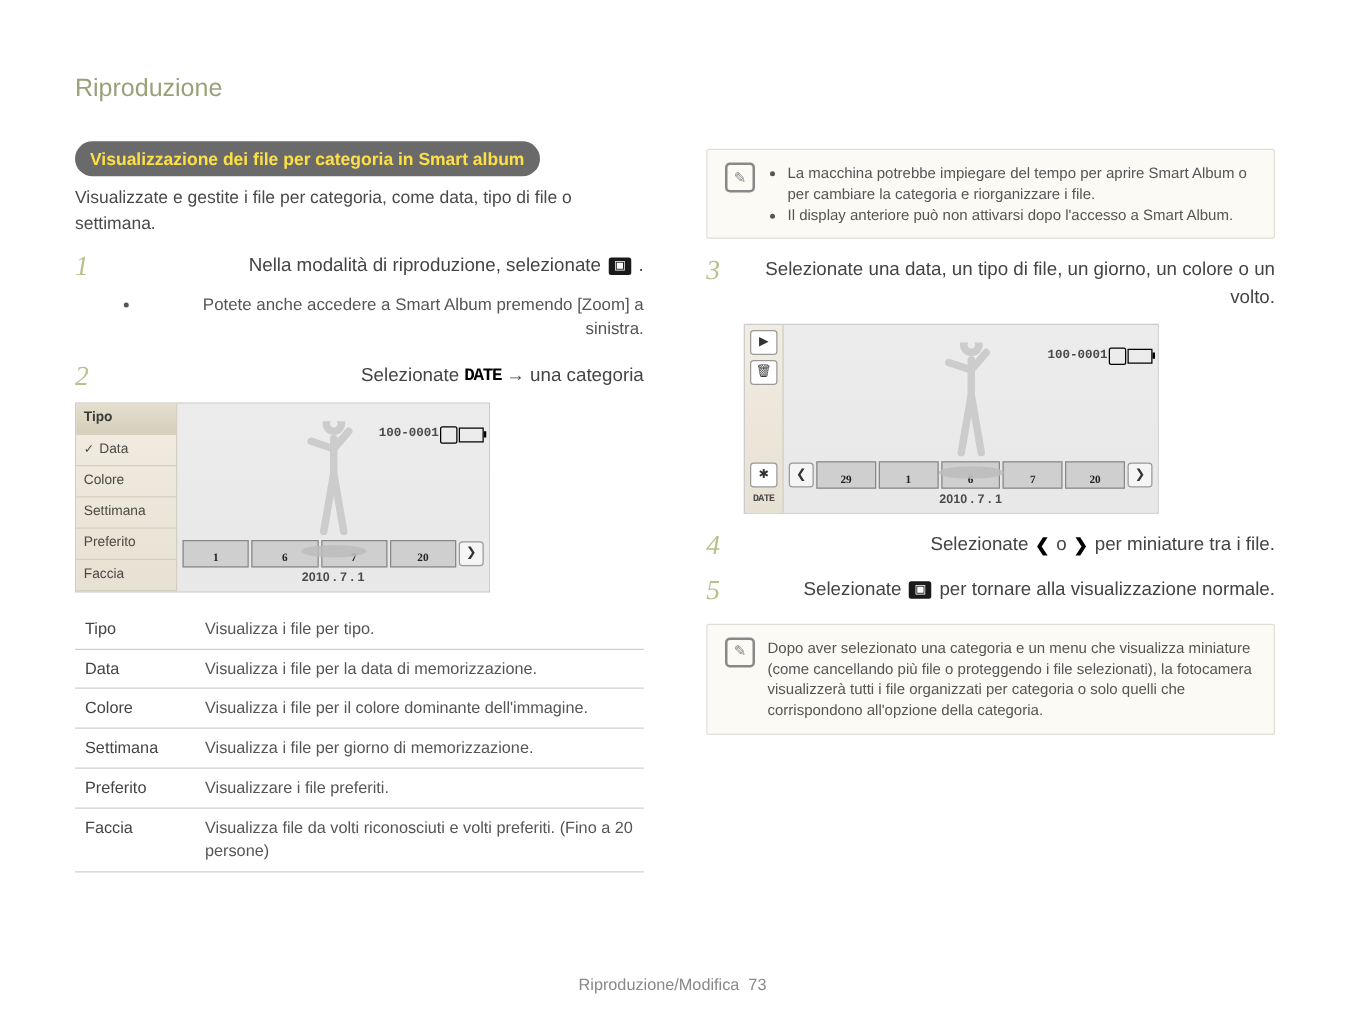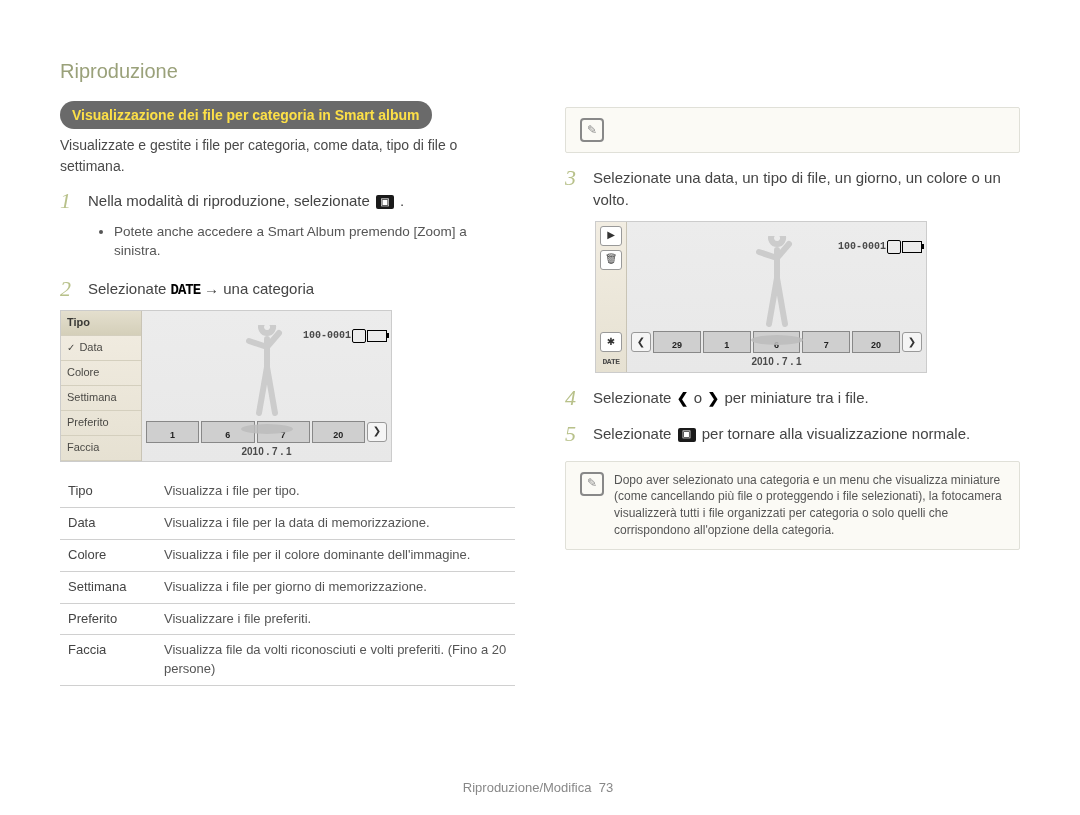--- a/index.html
+++ b/index.html
@@ -11,21 +11,21 @@
     width: 1080px;
     height: 815px;
     box-sizing: border-box;
     padding: 60px 60px 20px 60px;
     position: relative;
   }
   .header-title {
     color: #9aa17a;
     font-size: 20px;
     font-weight: 300;
-    margin-bottom: 18px;
+    margin-bottom: 30px;
   }
   .columns {
     display: flex;
     gap: 50px;
   }
   .col {
     flex: 1;
     font-size: 14px;
     line-height: 1.45;
   }
@@ -45,21 +45,21 @@
     margin-top: 14px;
   }
   .step-num {
     color: #b8c18a;
     font-size: 22px;
     font-style: italic;
     font-family: "Times New Roman", serif;
     line-height: 1;
     min-width: 18px;
   }
-  .step-body { flex: 1; }
+  .step-body { flex: 1; text-align: right; }
   .step-text { font-size: 15px; color: #444; }
   ul.bullets {
     margin: 4px 0 0 0;
     padding-left: 26px;
     font-size: 13.5px;
     color: #555;
   }
   ul.bullets li { margin-bottom: 3px; margin-top: 10px; }
   .icon-box {
     display: inline-flex;
@@ -142,21 +142,21 @@
   }
   .batt { width:18px; height:10px; border:1px solid #000; position:relative; }
   .batt::after { content:""; position:absolute; right:-3px; top:2px; width:2px; height:5px; background:#000; }
   .card { width:12px; height:12px; border:1px solid #000; border-radius:2px; }
   .film {
     display:flex; align-items:center; gap:2px; margin-top:4px;
   }
   .frame {
     flex:1; height:20px; background:#cfcfcf; border:1px solid #888;
     display:flex; align-items:flex-end; justify-content:center;
-    font-size:9px; font-weight:bold; color:#222;
+    font-size:9px; font-weight:bold; color:#222;font-family:Liberation Serif, serif;
   }
   .nav-btn {
     width:18px; height:18px; background:#f5f5f5; border:1px solid #999; border-radius:3px;
     display:flex; align-items:center; justify-content:center; font-size:10px; color:#333;
   }
   .cam-date { font-size:10px; font-weight:bold; text-align:center; margin-top:2px; }
   .cam-vert {
     width: 30px;
     background: linear-gradient(#f2ede2,#e6e1d2);
     border-right: 1px solid #c9c4b5;
@@ -344,20 +344,24 @@
             <td>Faccia</td>
             <td>Visualizza file da volti riconosciuti e volti preferiti. (Fino a 20 persone)</td>
           </tr>
     </tbody>
       </table>
   </div>
 
   <div class="col">
     <div class="info-box">
       <div class="info-icon">✎</div>
+      <ul>
+        <li>La macchina potrebbe impiegare del tempo per aprire Smart Album o per cambiare la categoria e riorganizzare i file.</li>
+        <li>Il display anteriore può non attivarsi dopo l'accesso a Smart Album.</li>
+      </ul>
     </div>
 
     <div class="step-row">
       <div class="step-num">3</div>
       <div class="step-body">
         <div class="step-text">Selezionate una data, un tipo di file, un giorno, un colore o un volto.</div>
       </div>
     </div>
 
     <div class="cam" style="margin-left:30px;">

